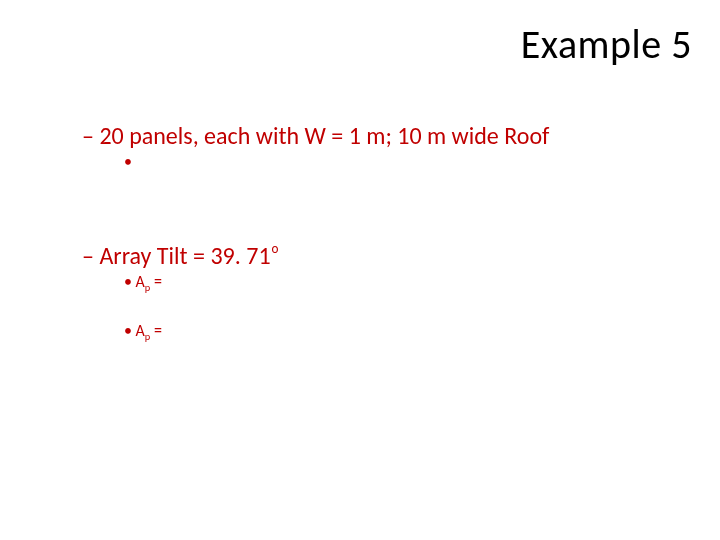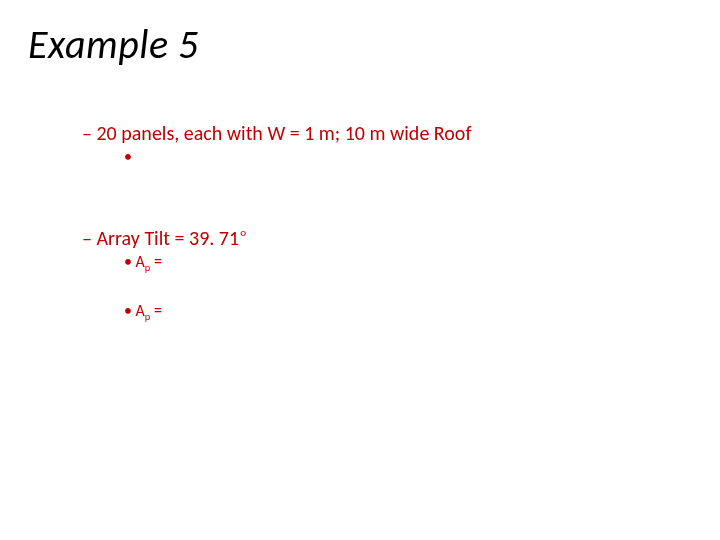--- a/index.html
+++ b/index.html
@@ -12,39 +12,38 @@
     color: #000000;
   }
   .slide {
     width: 720px;
     height: 540px;
     position: relative;
     box-sizing: border-box;
     padding: 16px 28px 0 28px;
   }
   .title {
-    text-align: left;
+    text-align: right;
     font-size: 40px;
     font-weight: 400;
     margin: 4px 0 52px 0;
     letter-spacing: 0.5px;
-    font-style: italic;
   }
   .level1 {
     font-size: 28px;
     margin: 0 0 4px 0;
     padding-left: 28px;
     text-indent: -20px;
   }
   .level1::before {
     content: "• ";
   }
   .level2 {
-    font-size: 20px;
-    margin: 4px 0 2px 0;
+    font-size: 24px;
+    margin: 14px 0 2px 0;
     padding-left: 70px;
     text-indent: -16px;
   }
   .level2::before {
     content: "– ";
   }
   .level3 {
     font-size: 16px;
     margin: 2px 0 2px 0;
     padding-left: 110px;

